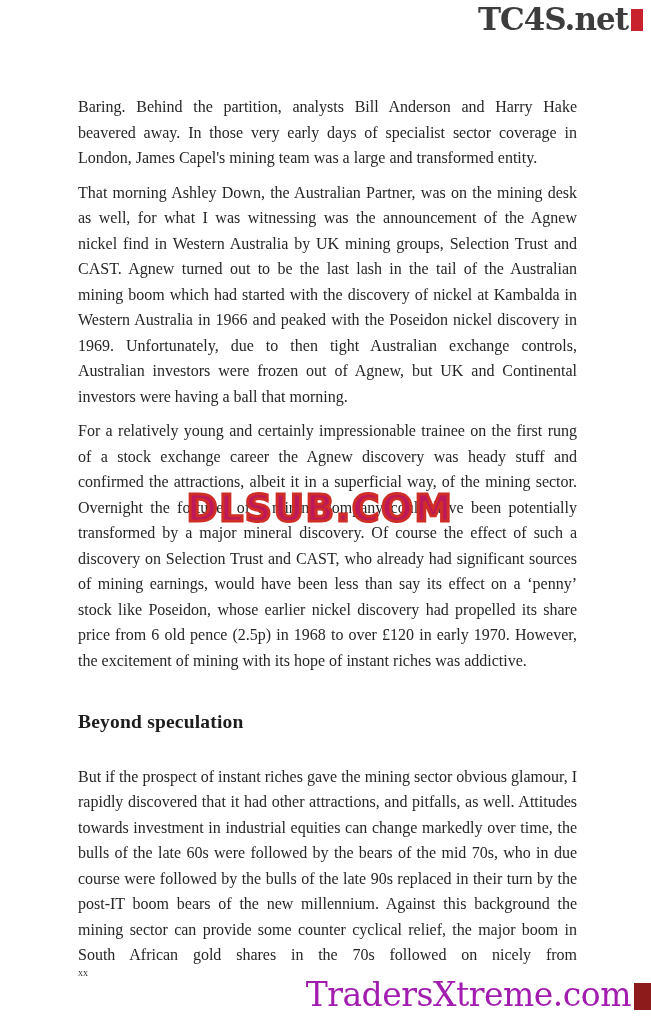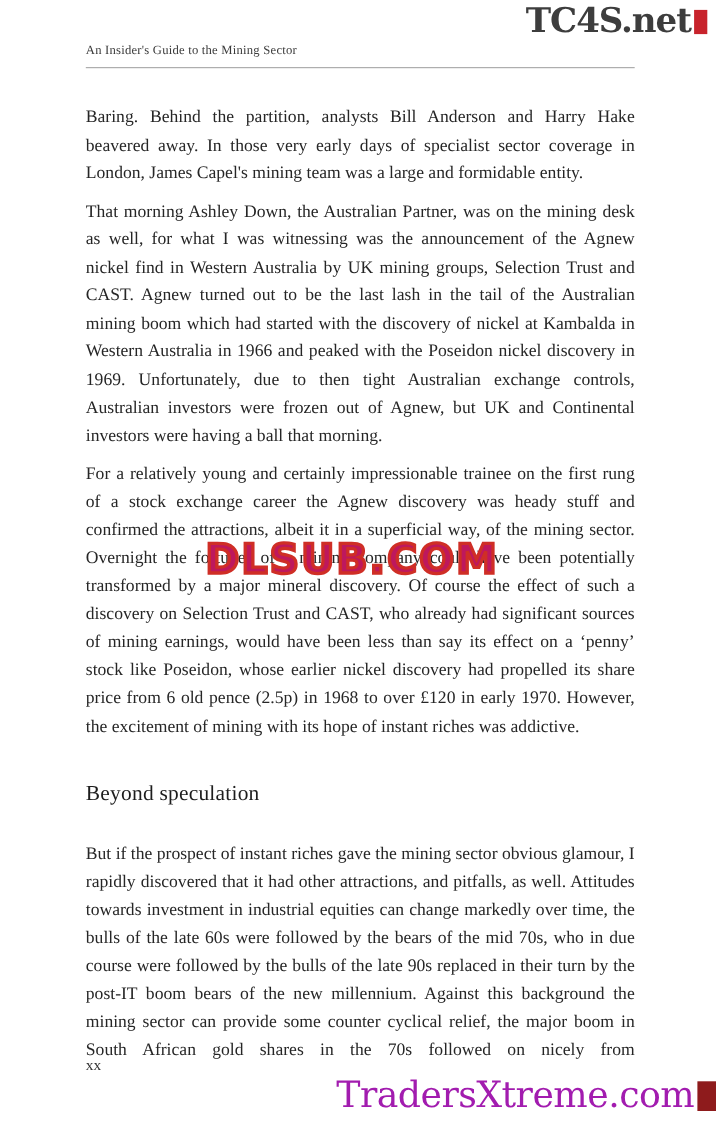--- a/index.html
+++ b/index.html
@@ -59,21 +59,21 @@
     width: 499px;
     font-size: 16px;
     line-height: 25.5px;
     color: #262626;
     text-align: justify;
   }
   .body-text p { margin: 0 0 9px 0; }
   .body-text p.continues { text-align-last: justify; }
   .section-heading {
     font-size: 19.5px;
-    font-weight: normal;
+    font-weight: bold;
     color: #1d1d1d;
     margin: 36px 0 29px 0;
     text-align: left;
     letter-spacing: 0.2px;
   }
 
   
   .center-watermark {
     position: absolute;
     top: 487px;
@@ -87,21 +87,21 @@
     -webkit-text-stroke: 3px #cf2e26;
     text-shadow: 0 0 1px #cf2e26;
     white-space: nowrap;
   }
 
   
   .page-number {
     position: absolute;
     left: 78px;
     bottom: 42px;
-    font-size: 14px;
+    font-size: 10px;
     color: #333333;
     margin-top: 36px;
   }
   .bottom-logo {
     position: absolute;
     bottom: 7px;
     right: 0;
     display: flex;
     align-items: center;
   }
@@ -124,24 +124,23 @@
 </head>
 <body>
 
 <div class="page">
 
   <div class="top-logo">
     <span class="top-logo-text">TC4S.net</span>
     <span class="top-logo-square"></span>
   </div>
 
-  <div class="running-header">An Insider's Guide to the Mining Sector</div>
 
   <div class="body-text">
-    <p>Baring. Behind the partition, analysts Bill Anderson and Harry Hake beavered away. In those very early days of specialist sector coverage in London, James Capel's mining team was a large and formidable entity.</p>
+    <p>Baring. Behind the partition, analysts Bill Anderson and Harry Hake beavered away. In those very early days of specialist sector coverage in London, James Capel's mining team was a large and transformed entity.</p>
     <p>That morning Ashley Down, the Australian Partner, was on the mining desk as well, for what I was witnessing was the announcement of the Agnew nickel find in Western Australia by UK mining groups, Selection Trust and CAST. Agnew turned out to be the last lash in the tail of the Australian mining boom which had started with the discovery of nickel at Kambalda in Western Australia in 1966 and peaked with the Poseidon nickel discovery in 1969. Unfortunately, due to then tight Australian exchange controls, Australian investors were frozen out of Agnew, but UK and Continental investors were having a ball that morning.</p>
     <p>For a relatively young and certainly impressionable trainee on the first rung of a stock exchange career the Agnew discovery was heady stuff and confirmed the attractions, albeit it in a superficial way, of the mining sector. Overnight the fortunes of a mining company could have been potentially transformed by a major mineral discovery. Of course the effect of such a discovery on Selection Trust and CAST, who already had significant sources of mining earnings, would have been less than say its effect on a ‘penny’ stock like Poseidon, whose earlier nickel discovery had propelled its share price from 6 old pence (2.5p) in 1968 to over £120 in early 1970. However, the excitement of mining with its hope of instant riches was addictive.</p>
     <h2 class="section-heading">Beyond speculation</h2>
     <p class="continues">But if the prospect of instant riches gave the mining sector obvious glamour, I rapidly discovered that it had other attractions, and pitfalls, as well. Attitudes towards investment in industrial equities can change markedly over time, the bulls of the late 60s were followed by the bears of the mid 70s, who in due course were followed by the bulls of the late 90s replaced in their turn by the post-IT boom bears of the new millennium. Against this background the mining sector can provide some counter cyclical relief, the major boom in South African gold shares in the 70s followed on nicely from</p>
   </div>
 
   <div class="center-watermark">DLSUB.COM</div>
 
   <div class="page-number">xx</div>
 

